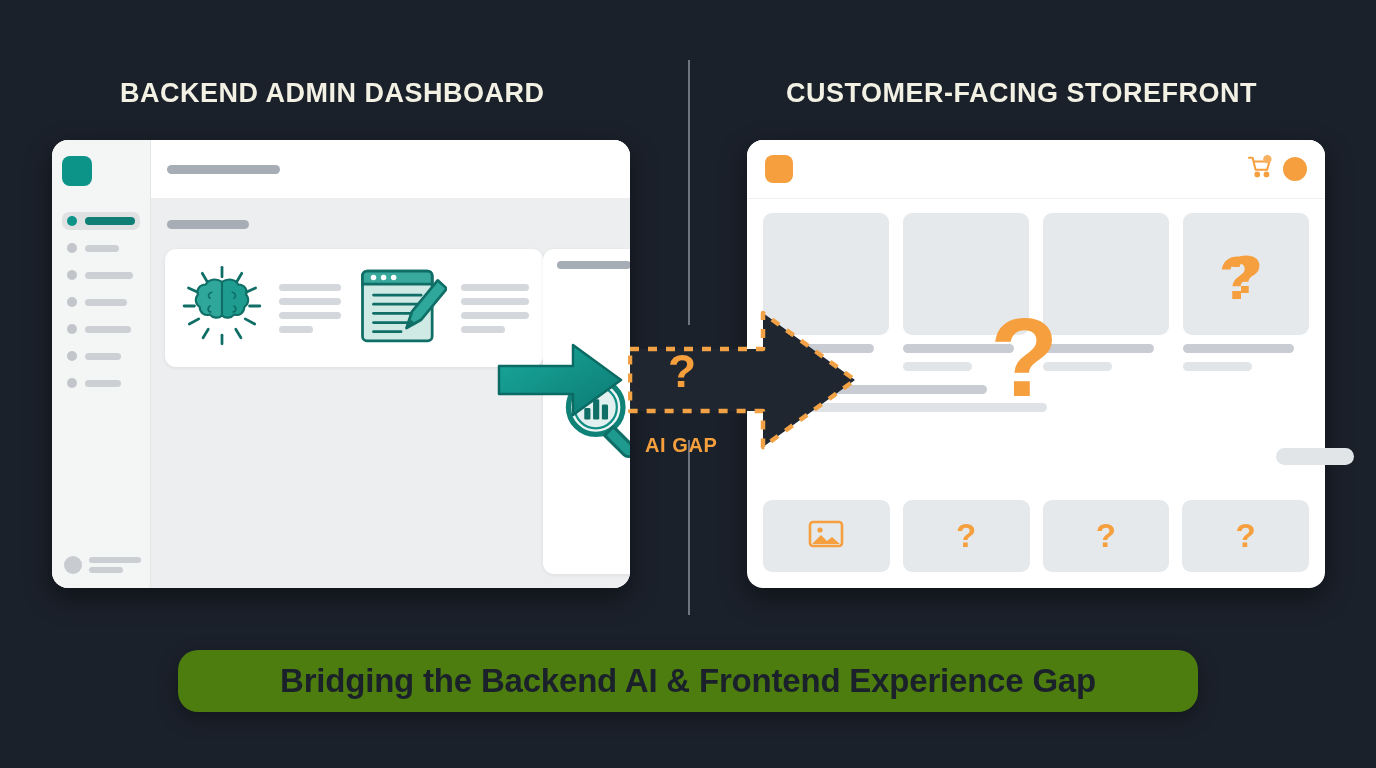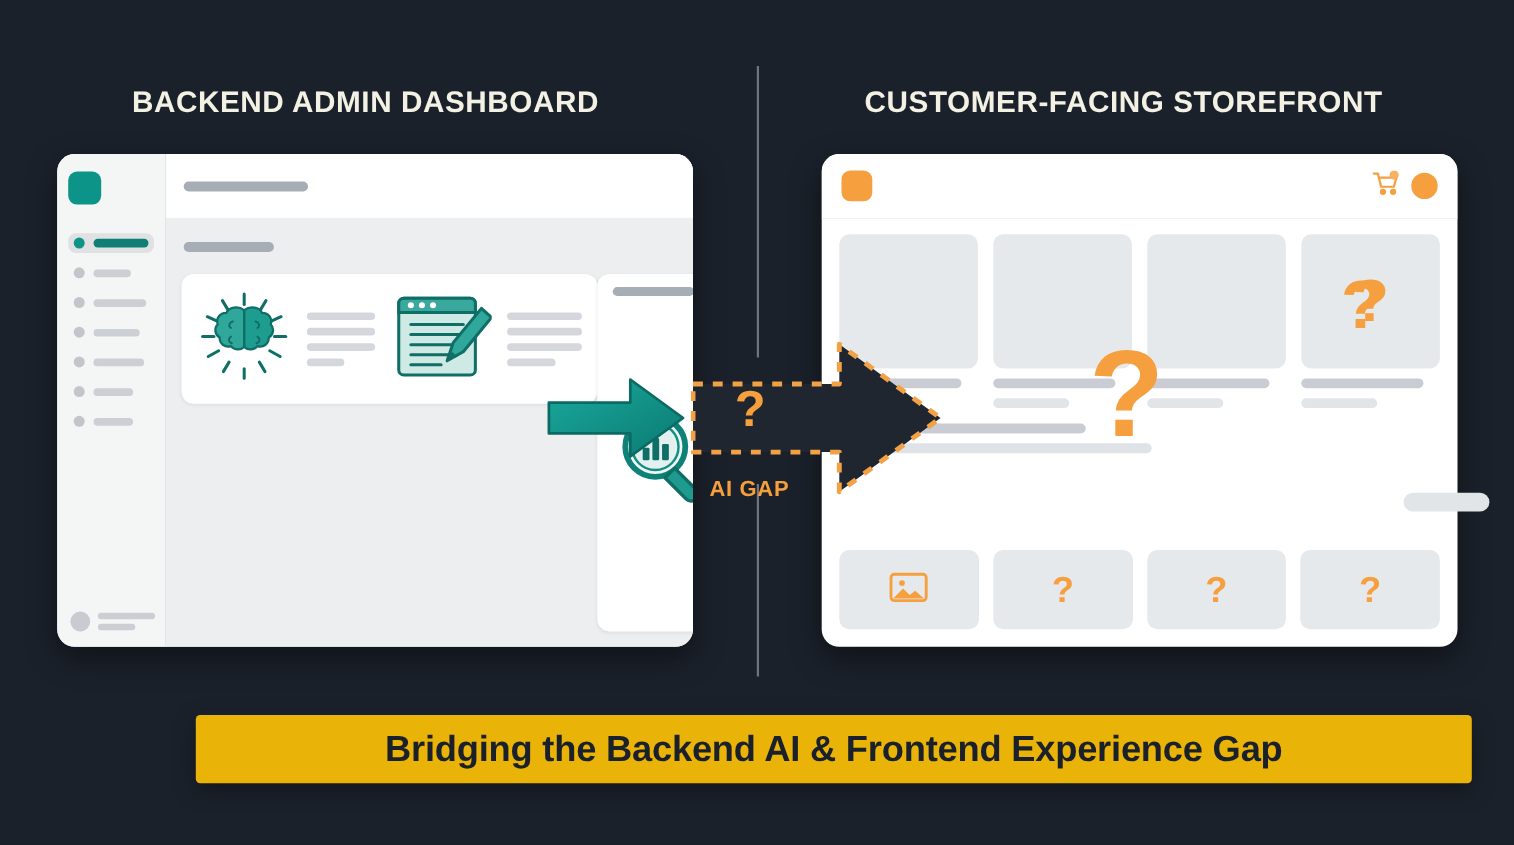--- a/index.html
+++ b/index.html
@@ -199,23 +199,23 @@
   
   #store-pill {
     position: absolute; right: 22px; top: 448px;
     width: 78px; height: 17px; border-radius: 9px; background: #e2e5e8; z-index: 5;
   }
 
   
   #caption {
     position: absolute;
     left: 178px; top: 650px;
-    width: 1160px; height: 62px;
-    background: #eab308;
-    border-radius: 4px;
+    width: 1020px; height: 62px;
+    background: #4d7c0f;
+    border-radius: 20px;
     display: flex; align-items: center; justify-content: center;
     box-shadow: 0 6px 20px rgba(0,0,0,.35);
   }
   #caption-text {
     font-size: 33px; font-weight: bold; color: #1b212b;
     letter-spacing: -.2px; white-space: nowrap;
   }
 </style>
 </head>
 <body>

